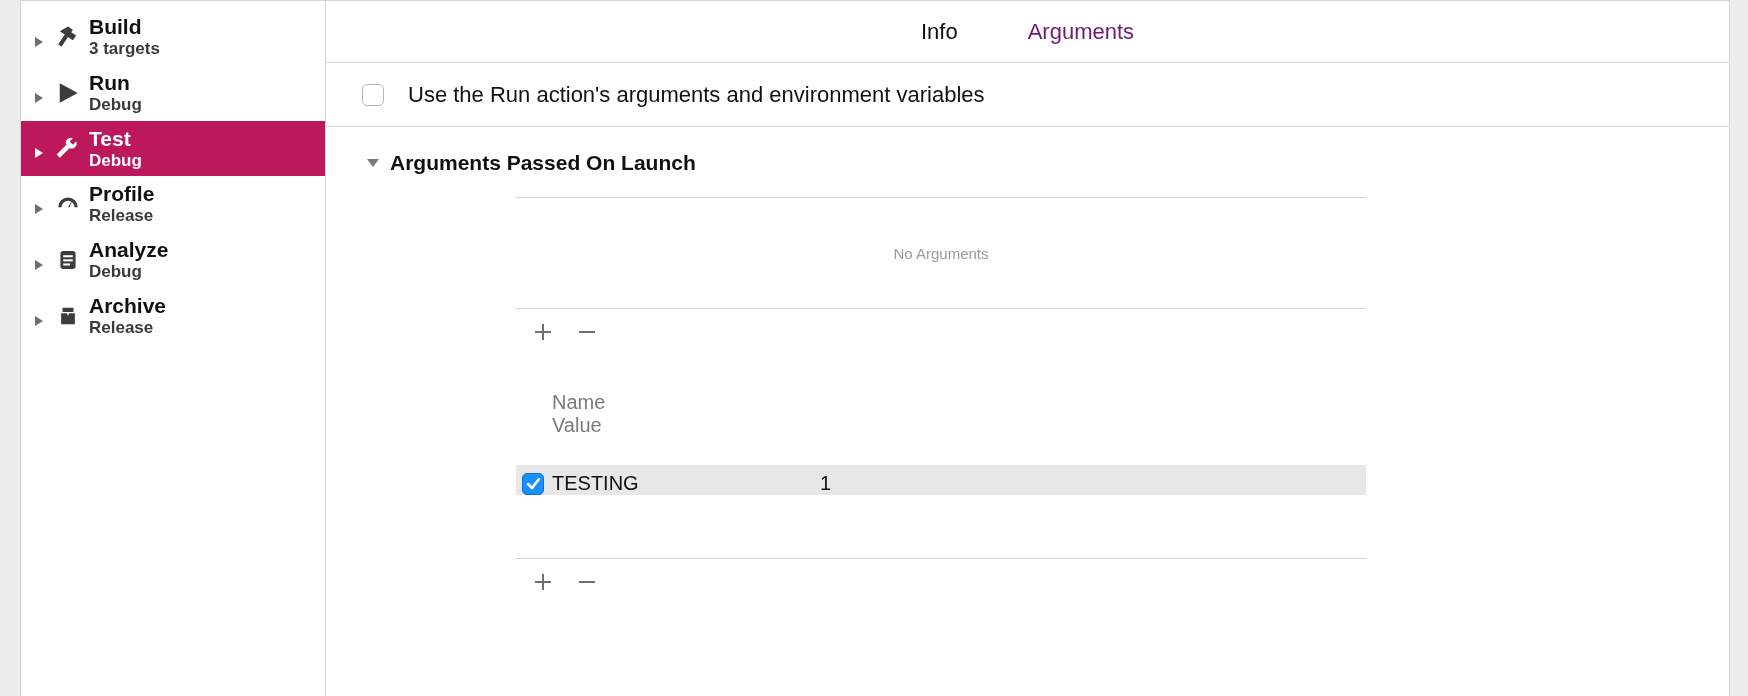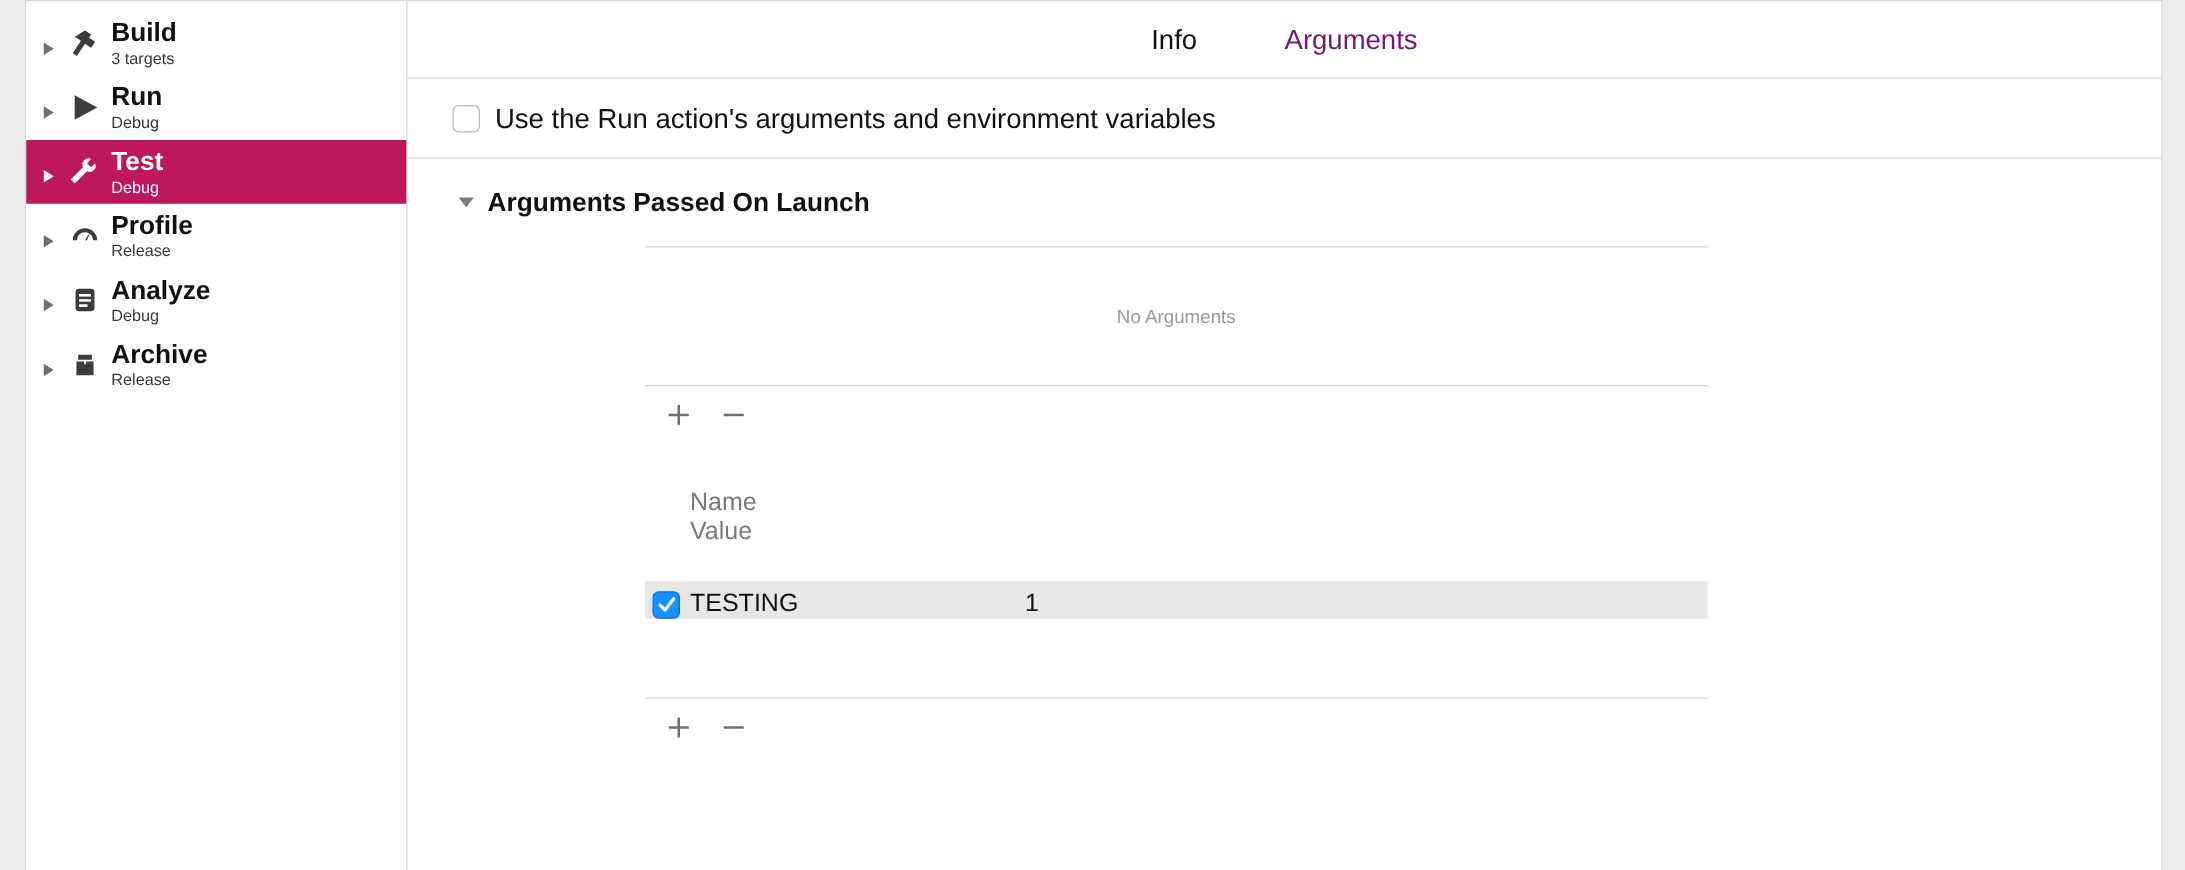--- a/index.html
+++ b/index.html
@@ -39,21 +39,21 @@
     color: #6f6f6f;
   }
   .sb-item.selected .disclosure { color: #fff; }
   .sb-item .icon {
     width: 26px; height: 26px;
     flex: 0 0 26px;
     display: flex; align-items: center; justify-content: center;
   }
   .sb-item .labels { line-height: 1.1; }
   .sb-item .title { font-weight: 700; font-size: 21px; }
-  .sb-item .subtitle { font-size: 13px; color: #3a3a3a; margin-top: 2px; }
+  .sb-item .subtitle { font-size: 17px; color: #3a3a3a; margin-top: 2px; font-weight: bold; }
   .sb-item.selected {
     background: #be185d;
     color: #fff;
   }
   .sb-item.selected .title,
   .sb-item.selected .subtitle { color: #fff; }
   .sb-item.selected svg path,
   .sb-item.selected svg rect,
   .sb-item.selected svg polygon { fill: #fff; }
   .content {
@@ -72,21 +72,21 @@
     font-size: 22px;
   }
   .tab { cursor: pointer; color: #111; }
   .tab.active { color: #701a75; }
   .toprow {
     height: 64px;
     border-bottom: 1px solid #d6d6d6;
     display: flex;
     align-items: center;
     padding-left: 36px;
-    gap: 12px;
+    gap: 24px;
     font-size: 22px;
   }
   .checkbox {
     width: 22px; height: 22px;
     border: 1px solid #b7b7b7;
     border-radius: 5px;
     background: #fff;
     flex: 0 0 22px;
   }
   .body {

